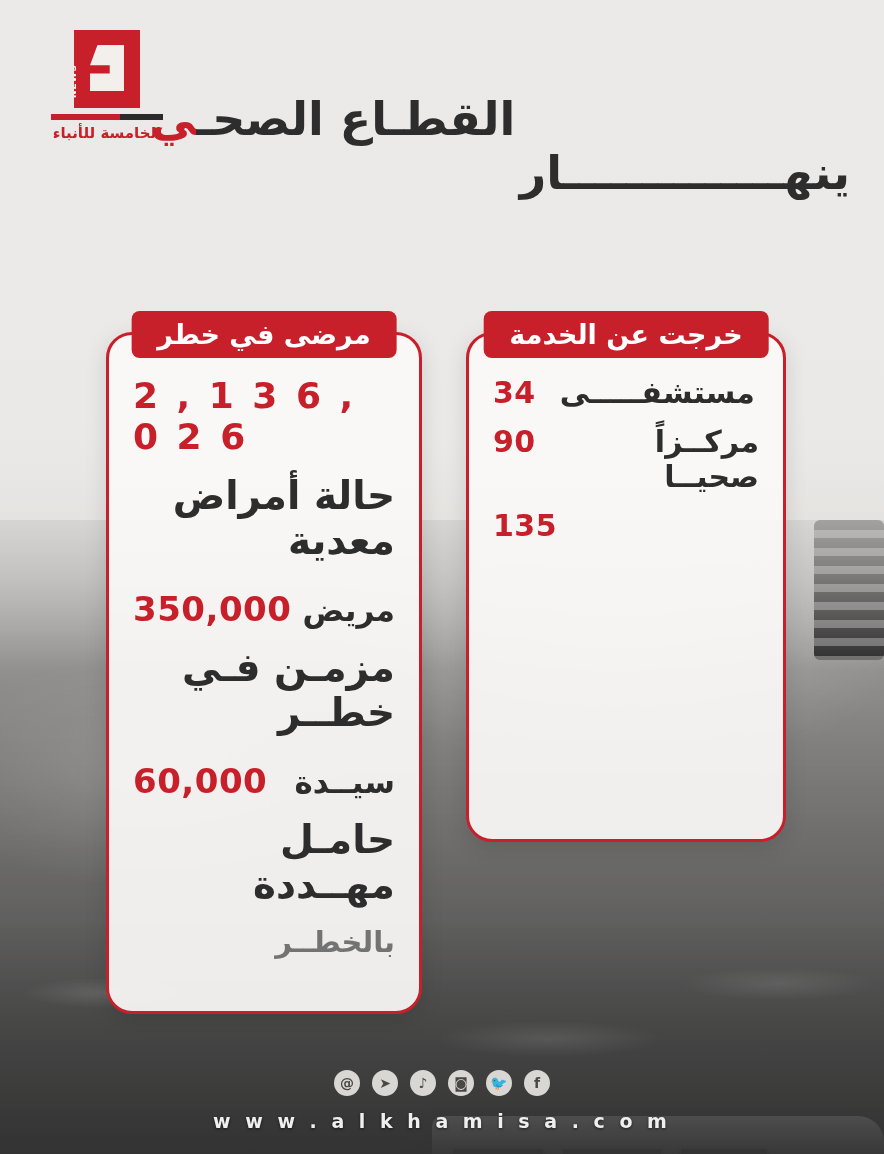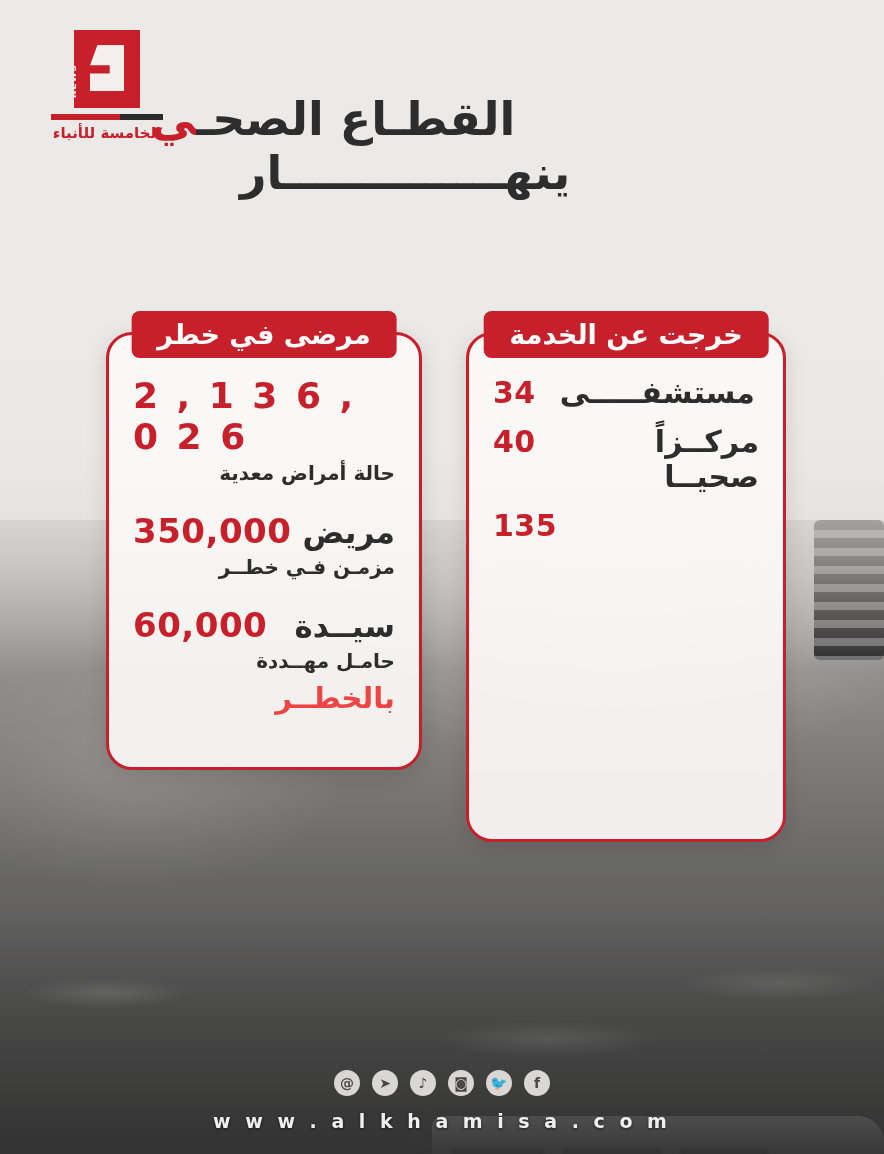--- a/index.html
+++ b/index.html
@@ -95,21 +95,21 @@
   
   .headline {
     position: absolute; right: 34px; top: 92px; width: 700px;
     text-align: left; color: #2d2d2d;
   }
   .hl-line {
     font-size: 46px; font-weight: 700; line-height: 1.18;
     letter-spacing: -1px;
   }
   .hl-line .accent { color: #c8202a; }
-  .hl-2 { text-align: left; padding-left: 90px; }
+  .hl-2 { text-align: right; padding-left: 90px; }
 
   
   .cards {
     position: absolute; left: 8px; right: 0; top: 332px;
     display: flex; flex-direction: row-reverse;
     justify-content: center; gap: 44px;
     align-items: flex-start;
   }
   .card {
     background: rgba(250,249,248,.93);
@@ -142,25 +142,25 @@
   .lbl.spread { letter-spacing: 4px; margin-left: 12px; }
 
   .block { margin-bottom: 26px; text-align: right; }
   .block .line1 {
     display: flex; flex-direction: row-reverse; align-items: baseline; gap: 10px;
     justify-content: space-between;
     font-size: 31px; font-weight: 800; color: #2d2d2d;
   }
   .block .line1 .num { font-size: 34px; }
   .block .line2 {
-    font-size: 20px; font-weight: 800; color: #2d2d2d; margin-top: 4px;
+    font-size: 39px; font-weight: 800; color: #2d2d2d; margin-top: 16px;
     letter-spacing: 3px;
   }
   .block .line3 {
-    font-size: 29px; font-weight: 800; color: #ef4444; margin-top: 8px;
+    font-size: 29px; font-weight: 800; color: #737373; margin-top: 18px;
     letter-spacing: 3px;
   }
   .big-num {
     font-size: 36px; font-weight: 800; color: #c8202a;
     letter-spacing: 3px; direction: ltr; text-align: left; display: block;
   }
 
   
   .footer {
     position: absolute; left: 0; right: 0; bottom: 22px;
@@ -245,21 +245,21 @@
   </div>
 
   <div class="card card-right">
     <div class="card-title">خرجت عن الخدمة</div>
 
     <div class="stat-row">
       <span class="num">34</span>
       <span class="lbl spread">مستشفـــــى</span>
     </div>
     <div class="stat-row">
-      <span class="num">40</span>
+      <span class="num">90</span>
       <span class="lbl spread">مركــزاً صحيــا</span>
     </div>
     <div class="stat-row">
       <span class="num">135</span>
     </div>
   </div>
 </div>
 
 <div class="footer">
   <div class="socials">

